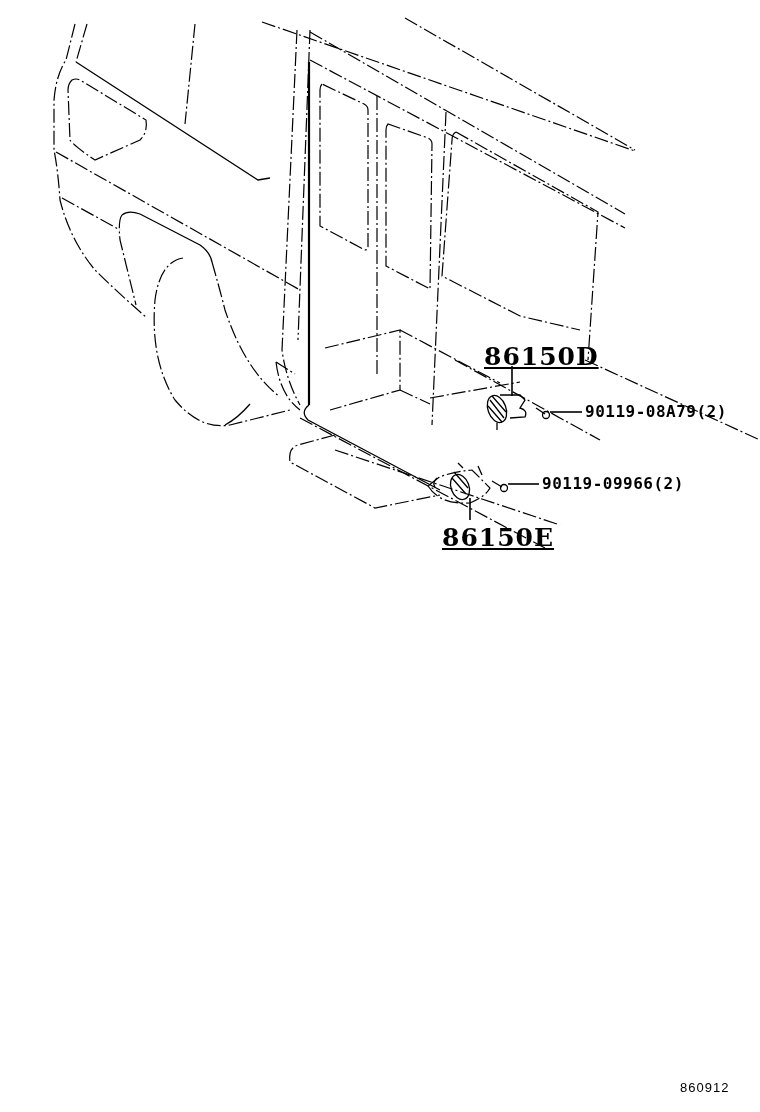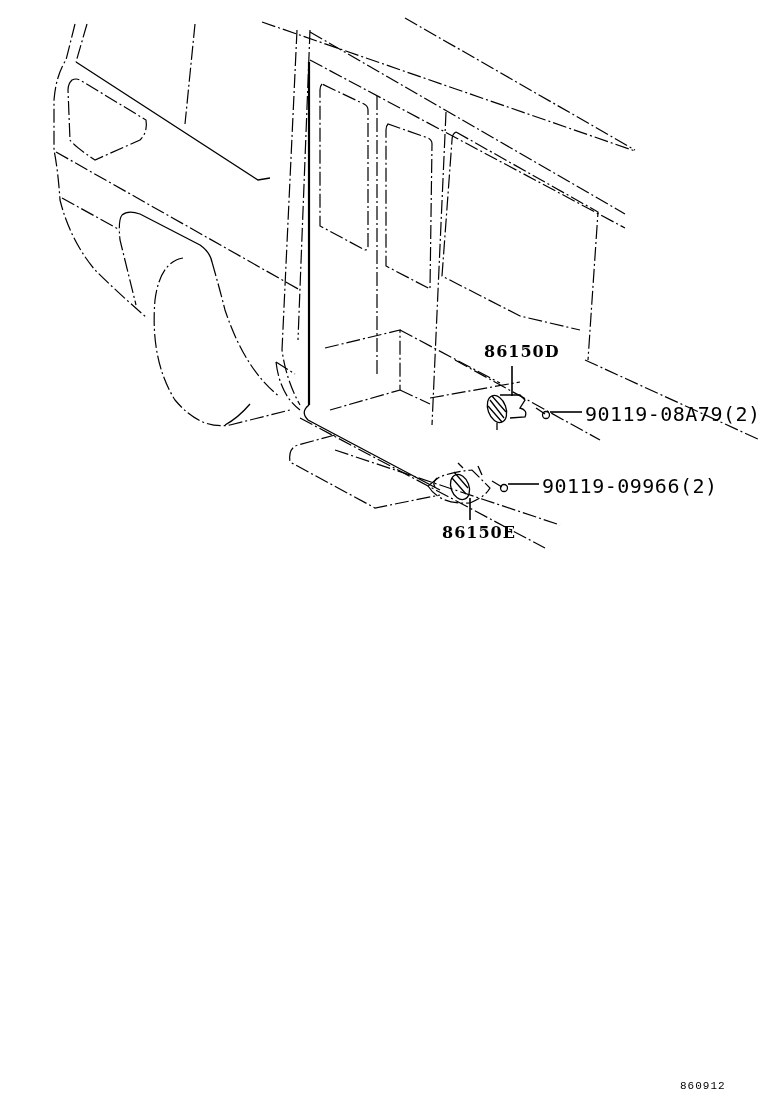--- a/index.html
+++ b/index.html
@@ -1,21 +1,21 @@
 <!DOCTYPE html>
 <html><head>
 <meta charset="utf-8">
 <style>
   html, body { margin: 0; padding: 0; background: #ffffff; }
   body { width: 760px; height: 1112px; position: relative; overflow: hidden; font-family: "DejaVu Sans Mono", "Liberation Mono", monospace; }
   #diagram { position: absolute; left: 0; top: 0; width: 760px; height: 1112px; }
   .lbl { position: absolute; color: #000; font-family: "DejaVu Serif", "Liberation Serif", serif; font-weight: bold; white-space: nowrap; line-height: 1; }
-  .part-main { font-size: 16px; letter-spacing: 1px; }
-  .part-bolt { font-family: "DejaVu Sans Mono", "Liberation Mono", monospace; font-weight: normal; font-size: 20px; letter-spacing: 0.5px; }
-  .fig-id { font-family: Liberation Mono, monospace; font-weight: normal; font-size: 11px; letter-spacing: 1px; }
+  .part-main { font-size: 25px; letter-spacing: 1px; text-decoration: underline; }
+  .part-bolt { font-family: "DejaVu Sans Mono", "Liberation Mono", monospace; font-weight: bold; font-size: 16px; letter-spacing: 0.5px; }
+  .fig-id { font-family: Liberation Sans, sans-serif; font-weight: normal; font-size: 13px; letter-spacing: 1px; }
   svg .s { fill: none; stroke: #000; stroke-width: 1.3; }
   svg .d { fill: none; stroke: #000; stroke-width: 1.2; stroke-dasharray: 14 3 2 3; }
   svg .t { fill: none; stroke: #000; stroke-width: 2.2; }
   svg .lead { fill: none; stroke: #000; stroke-width: 1.6; }
 </style>
 </head>
 <body>
 
 <div id="diagram">
   <svg width="760" height="1112" viewBox="0 0 760 1112">

